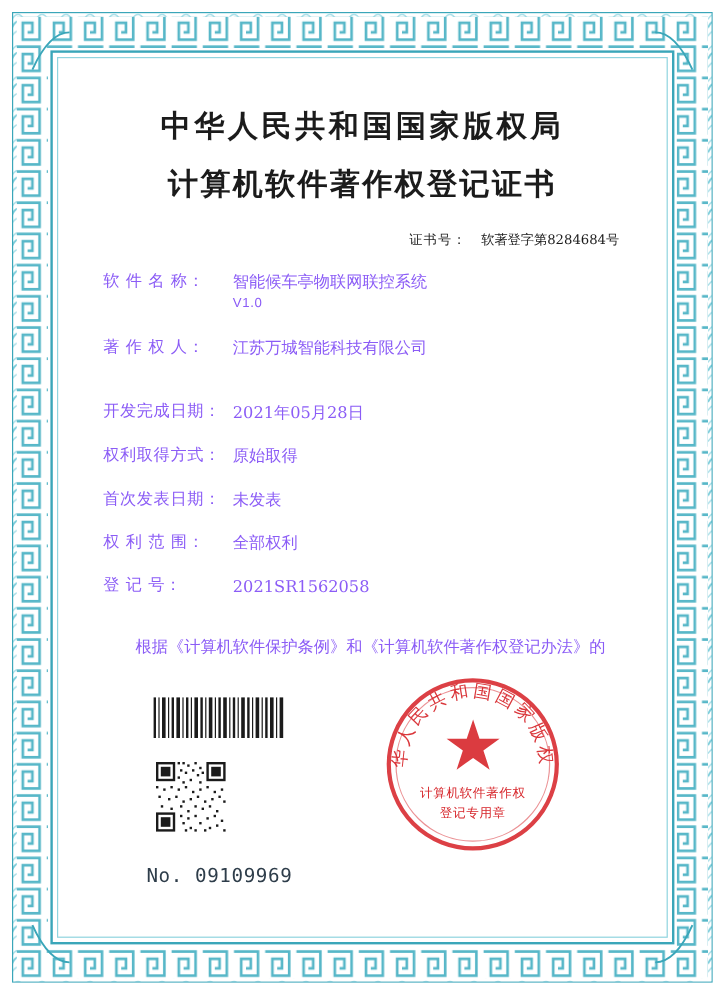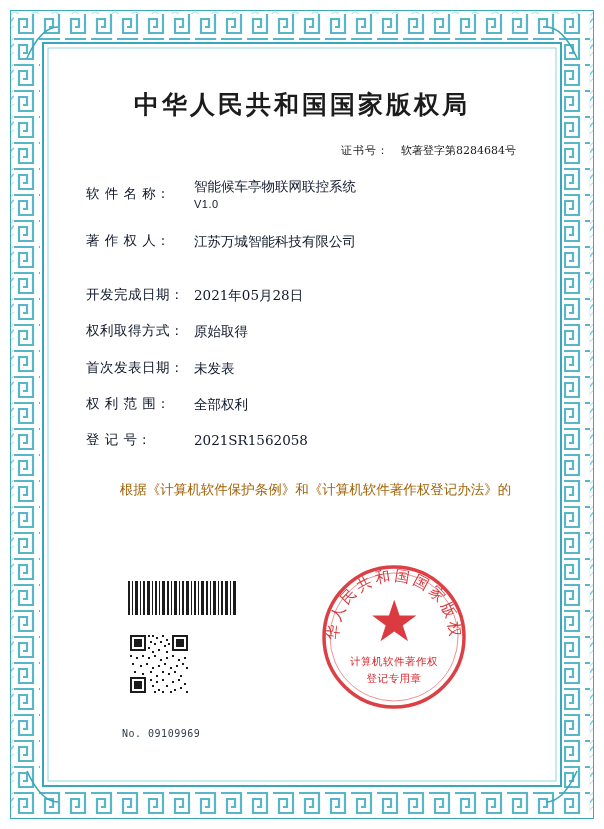--- a/index.html
+++ b/index.html
@@ -68,49 +68,48 @@
     letter-spacing: 1px;
   }
   .cert-no-value {
     margin-left: 12px;
   }
   .field-block {
     margin-top: 18px;
   }
   .field-row {
     display: flex;
-    align-items: center;
+    align-items: flex-start;
     margin-bottom: 16px;
     font-size: 13.5px;
-    color: #0f172a;
+    color: #8b5cf6;
     font-family: "DejaVu Serif", serif;
   }
   .field-label {
     width: 108px;
     flex: 0 0 108px;
     letter-spacing: 0.5px;
     white-space: nowrap;
   }
   .field-value {
     flex: 1;
     line-height: 1.5;
   }
   .field-value .line2 {
     display: block;
     font-family: Liberation Sans, sans-serif;
     font-size: 11px;
     letter-spacing: 0.5px;
   }
   .para {
     font-size: 13.5px;
-    color: #a16207;
+    color: #8b5cf6;
     line-height: 2.1;
     margin-top: 26px;
     font-family: Liberation Sans, sans-serif;
-    text-align: center;
   }
   .para .indent { display: inline-block; width: 27px; }
   
   .bottom-area {
     position: absolute;
     left: 36px;
     right: 36px;
     bottom: 18px;
     height: 190px;
   }
@@ -125,21 +124,21 @@
     position: absolute;
     left: 42px;
     top: 62px;
     width: 62px;
     height: 62px;
   }
   .serial {
     position: absolute;
     left: 36px;
     bottom: 22px;
-    font-size: 10px;
+    font-size: 16px;
     color: #2e3d4a;
     font-family: "DejaVu Sans Mono", monospace;
     letter-spacing: 0.5px;
   }
   .issue-date {
     position: absolute;
     right: 30px;
     bottom: 20px;
     font-size: 13.5px;
     color: #1b1b1b;
@@ -212,20 +211,21 @@
       <path d="M17 48 q14 -31 31 -31"></path>
       <path d="M567 48 q-14 -31 -31 -31"></path>
       <path d="M17 761 q14 31 31 31"></path>
       <path d="M567 761 q-14 31 -31 31"></path>
     </g>
   </svg>
 
   <div class="content">
 
     <div class="title-main">中华人民共和国国家版权局</div>
+    <div class="title-sub">计算机软件著作权登记证书</div>
 
     <div class="cert-no-row">
       <span class="cert-no-label">证书号：</span><span class="cert-no-value">软著登字第8284684号</span>
     </div>
 
     <div class="field-block">
 
       <div class="field-row" style="margin-top:6px;">
         <div class="field-label">软 件 名 称：</div>
         <div class="field-value">

